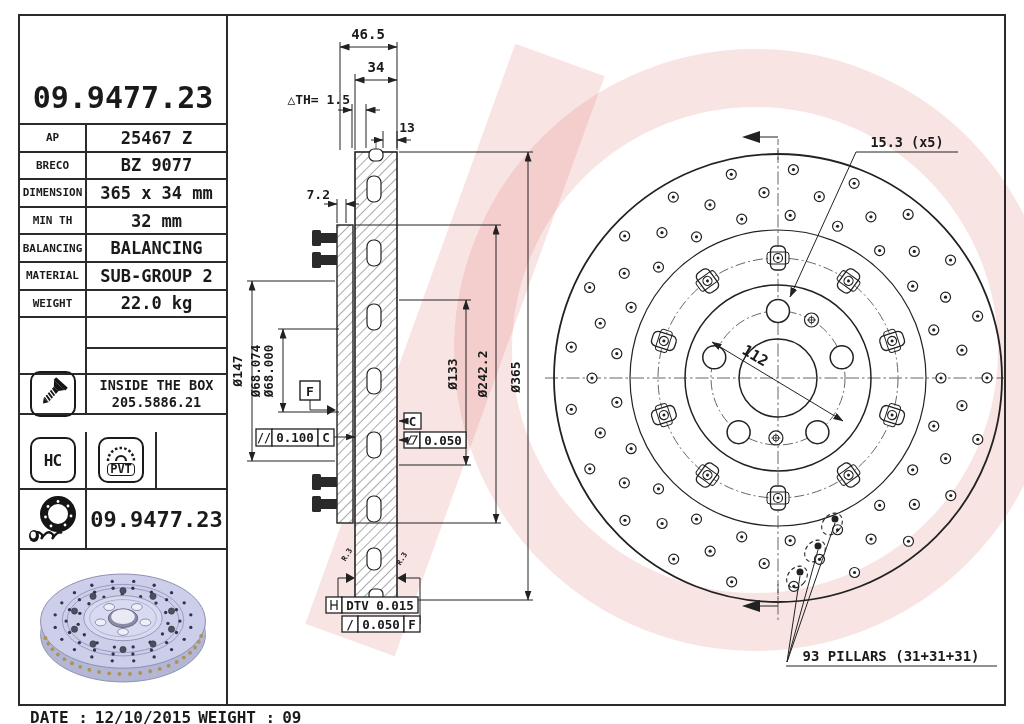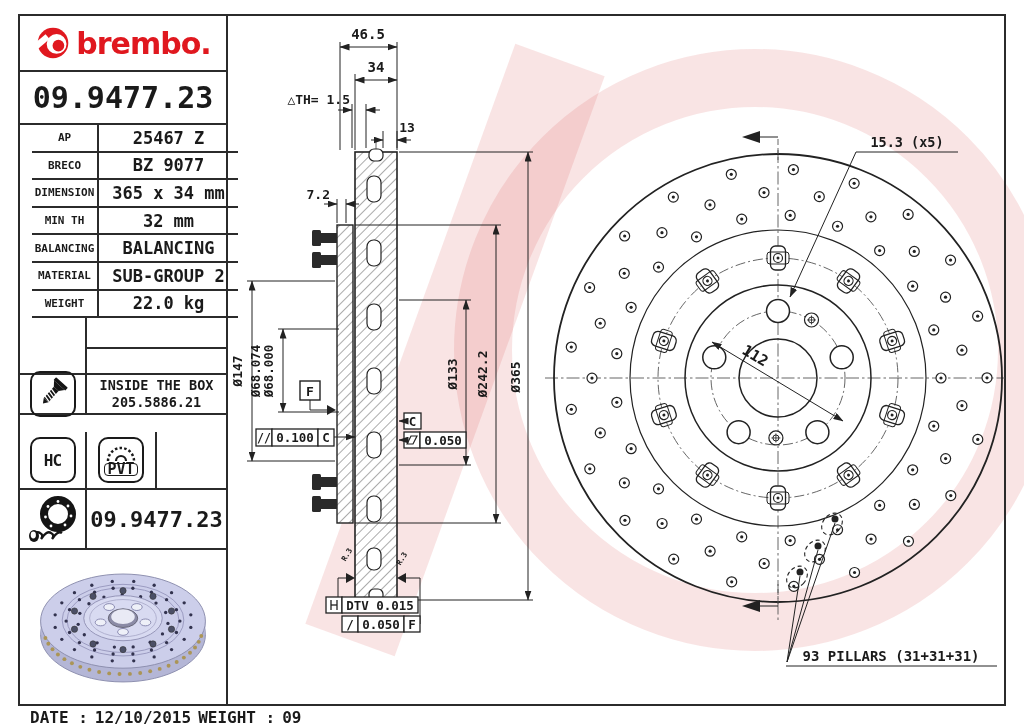--- a/index.html
+++ b/index.html
@@ -7,63 +7,54 @@
         font-family:"DejaVu Sans Mono","DejaVu Sans",monospace;color:#1a1a1a;outline:1px solid #d8d8d8;}
   svg text{font-family:"DejaVu Sans Mono","DejaVu Sans",monospace;font-weight:bold;fill:#1a1a1a;}
   .wm{position:absolute;left:0;top:0;z-index:0;}
   .frame{position:absolute;left:18px;top:14px;width:988px;height:692px;border:2px solid #2b2b2b;box-sizing:border-box;z-index:1;}
   .drawing{position:absolute;left:228px;top:14px;z-index:2;}
   .panel{position:absolute;left:18px;top:14px;width:210px;height:692px;border:2px solid #2b2b2b;box-sizing:border-box;background:#fff;z-index:3;}
   .prow{position:absolute;left:0;width:206px;box-sizing:border-box;border-bottom:2px solid #2b2b2b;}
   .logo-box{top:0;height:56px;display:flex;align-items:center;justify-content:center;gap:5px;}
   .brand-text{color:#e0181f;font-size:30px;font-weight:800;letter-spacing:-1px;font-family:"DejaVu Sans","Liberation Sans",sans-serif;}
   .pn-box{top:56px;height:53px;display:flex;align-items:center;justify-content:center;font-size:30px;font-weight:bold;letter-spacing:0px;}
-  .trow{position:absolute;left:12px;width:206px;height:27.6px;box-sizing:border-box;border-bottom:2px solid #2b2b2b;display:flex;}
+  .trow{position:absolute;left:0;width:206px;height:27.6px;box-sizing:border-box;border-bottom:2px solid #2b2b2b;display:flex;}
   .tlabel{width:67px;box-sizing:border-box;border-right:2px solid #2b2b2b;display:flex;align-items:center;justify-content:center;font-size:11px;font-weight:bold;}
   .tvalue{flex:1;display:flex;align-items:center;justify-content:center;font-size:17px;font-weight:bold;white-space:nowrap;}
   .gap-row{top:302px;height:57px;display:flex;}
   .gap-left{width:67px;box-sizing:border-box;border-right:2px solid #2b2b2b;}
   .gap-right{flex:1;position:relative;}
   .gap-right .mid{position:absolute;left:0;top:29px;width:100%;border-top:2px solid #2b2b2b;}
   .screw-row{top:359px;height:40px;display:flex;}
   .icon-cell{width:67px;box-sizing:border-box;border-right:2px solid #2b2b2b;display:flex;align-items:center;justify-content:center;}
   .ibox{width:46px;height:46px;border:2.5px solid #1a1a1a;border-radius:10px;box-sizing:border-box;display:flex;align-items:center;justify-content:center;flex-direction:column;}
   .inside-text{flex:1;display:flex;flex-direction:column;align-items:center;justify-content:center;font-size:13.5px;font-weight:bold;line-height:1.25;}
   .hc-row{top:416px;height:58px;display:flex;}
   .hc-mid{width:70px;box-sizing:border-box;border-right:2px solid #2b2b2b;display:flex;align-items:center;justify-content:center;}
   .hc-glyph{font-size:16px;font-weight:800;letter-spacing:-1px;}
-  .pvt-label{font-size:15px;font-weight:800;border:1.5px solid #1a1a1a;border-radius:4px;padding:0 2px;line-height:11px;}
+  .pvt-label{font-size:12px;font-weight:800;border:1.5px solid #1a1a1a;border-radius:4px;padding:0 2px;line-height:11px;}
   .kit-row{top:474px;height:60px;display:flex;}
   .kit-num{flex:1;display:flex;align-items:center;justify-content:center;font-size:22px;font-weight:bold;}
   .img-row{top:534px;height:154px;border-bottom:none;display:flex;align-items:center;justify-content:center;}
   .dateline{position:absolute;left:30px;top:708px;z-index:3;font-size:16px;font-weight:bold;display:flex;gap:7px;white-space:nowrap;}
 </style>
 </head>
 <body>
 
 <div class="page">
 
   <svg class="wm" width="1024" height="724">
     <circle cx="755" cy="350" r="272" fill="none" stroke="rgba(219,90,90,0.16)" stroke-width="58"></circle>
     <line x1="350" y1="640" x2="560" y2="60" stroke="rgba(219,90,90,0.16)" stroke-width="95"></line>
   </svg>
 
   <div class="frame"></div>
 
   <div class="panel">
 
-    <div class="prow logo-box">
-      <svg width="36" height="36" viewBox="0 0 40 40">
-        <circle cx="20" cy="20" r="17" fill="#e0181f"></circle>
-        <circle cx="24" cy="21" r="11" fill="#fff"></circle>
-        <circle cx="26" cy="23" r="6.5" fill="#e0181f"></circle>
-        <rect x="-4" y="16" width="20" height="7" transform="rotate(-40 6 19)" fill="#fff"></rect>
-      </svg>
-      <span class="brand-text">brembo.</span>
-    </div>
 
     <div class="prow pn-box">09.9477.23</div>
 
     <div>
       <div class="trow" style="top:109px">
           <div class="tlabel">AP</div>
           <div class="tvalue">25467 Z</div>
         </div>
       <div class="trow" style="top:136.6px">
           <div class="tlabel">BRECO</div>

